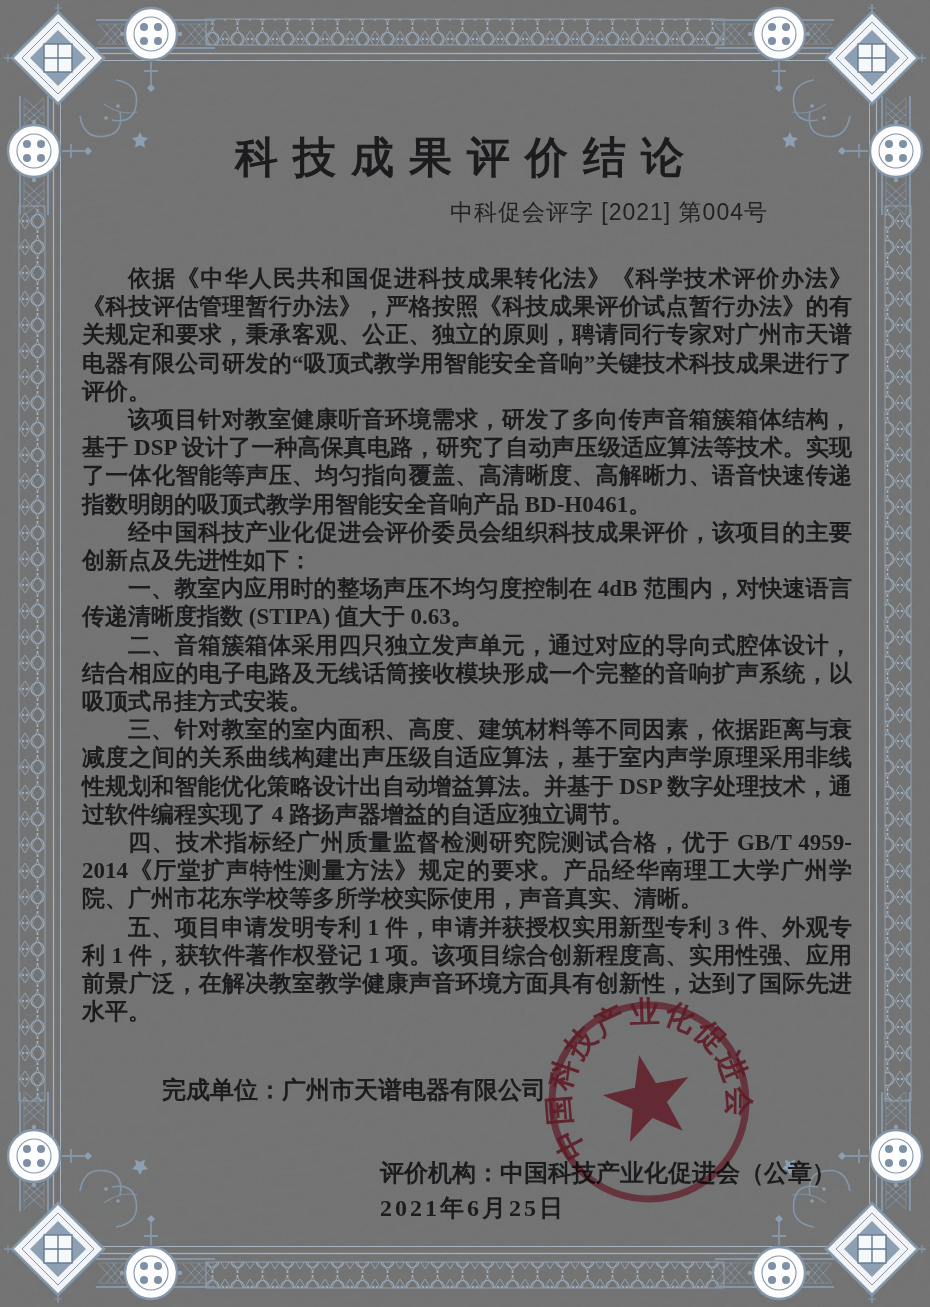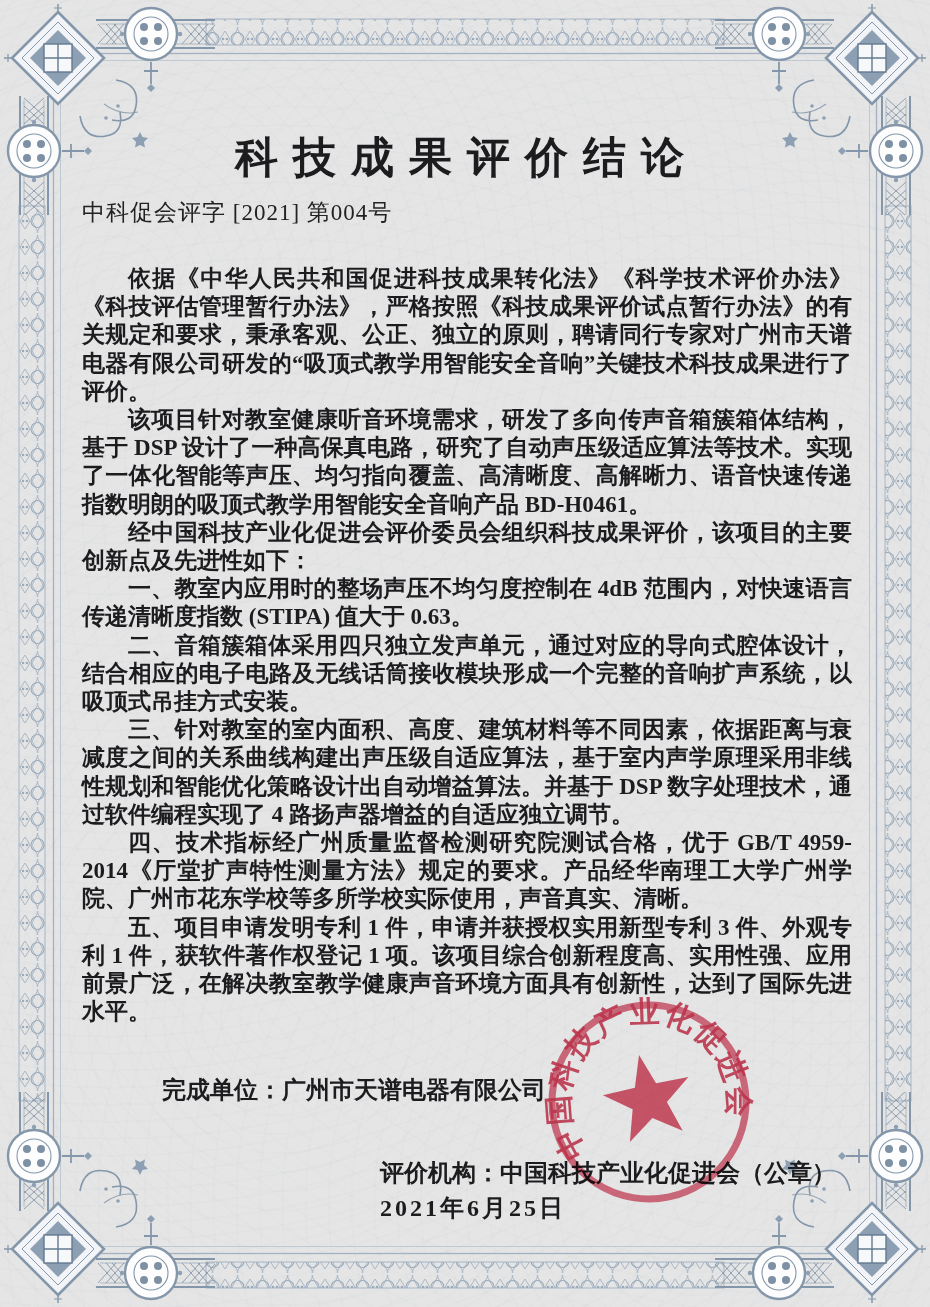--- a/index.html
+++ b/index.html
@@ -1,38 +1,38 @@
 <!DOCTYPE html>
 <html lang="zh"><head>
 <meta charset="utf-8">
 <style>
   html,body{margin:0;padding:0;background:#cfcfcf;}
   .page{
-    position:relative;width:930px;height:1307px;background:#e5e5e5;
+    position:relative;width:930px;height:1307px;background:#737373;
     overflow:hidden;margin:0 auto;
     font-family:"Liberation Serif","DejaVu Serif",serif;color:#1c1c1e;
   }
   .page::before{ 
     content:"";position:absolute;inset:0;pointer-events:none;
     background:
       repeating-radial-gradient(circle at 12% 22%, rgba(130,150,175,.030) 0 2px, rgba(0,0,0,0) 2px 17px),
       repeating-radial-gradient(circle at 88% 38%, rgba(130,150,175,.028) 0 2px, rgba(0,0,0,0) 2px 21px),
       repeating-radial-gradient(circle at 30% 78%, rgba(130,150,175,.026) 0 2px, rgba(0,0,0,0) 2px 19px),
       repeating-radial-gradient(circle at 75% 92%, rgba(130,150,175,.028) 0 2px, rgba(0,0,0,0) 2px 23px);
   }
   .frame{position:absolute;inset:0;pointer-events:none;}
   .content{position:absolute;left:82px;right:78px;top:0;bottom:0;}
   .title{
     margin:130px 0 0;text-align:center;font-size:43px;line-height:54px;
     letter-spacing:15px;font-weight:700;
     font-family:"Liberation Sans","DejaVu Sans",sans-serif;
   }
   .docno{
-    margin-top:13px;padding-right:84px;font-size:23px;
-    letter-spacing:1px;font-family:Liberation Serif, serif;color:#222;
+    margin-top:13px;text-align:right;padding-right:84px;font-size:23px;
+    letter-spacing:1px;font-family:Liberation Sans, sans-serif;color:#222;
   }
   .body{margin-top:37px;font-size:23px;line-height:28.2px;text-align:justify;font-weight:600;}
   .body p{margin:0;text-indent:2em;}
   .completion{margin-top:48px;padding-left:80px;font-size:24px;font-weight:700;}
   .sign{margin-top:50px;width:fit-content;margin-left:298px;
         font-size:24px;font-weight:700;line-height:35px;}
   .sign .date{letter-spacing:3px;}
   .seal{position:absolute;left:533px;top:986px;width:232px;height:232px;
         mix-blend-mode:multiply;opacity:.93;pointer-events:none;}
 </style>

